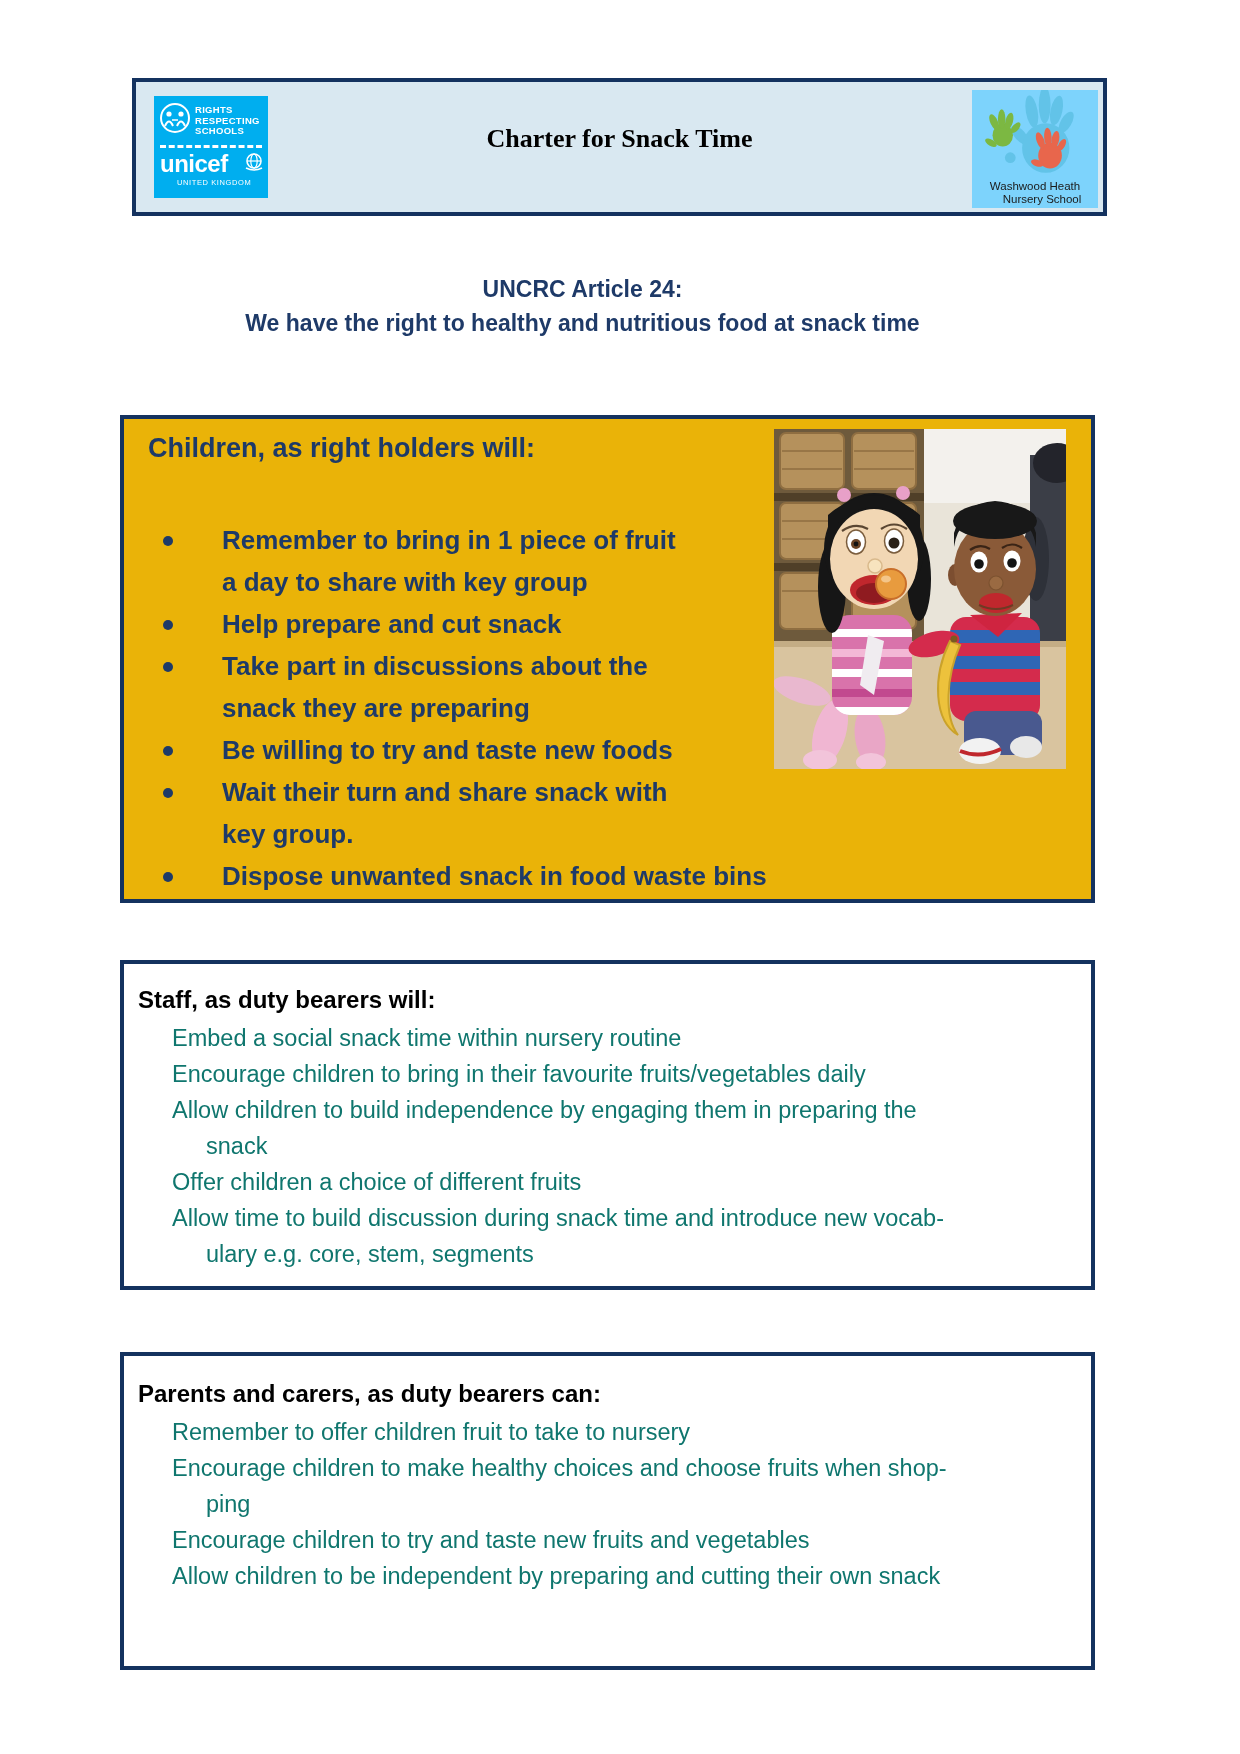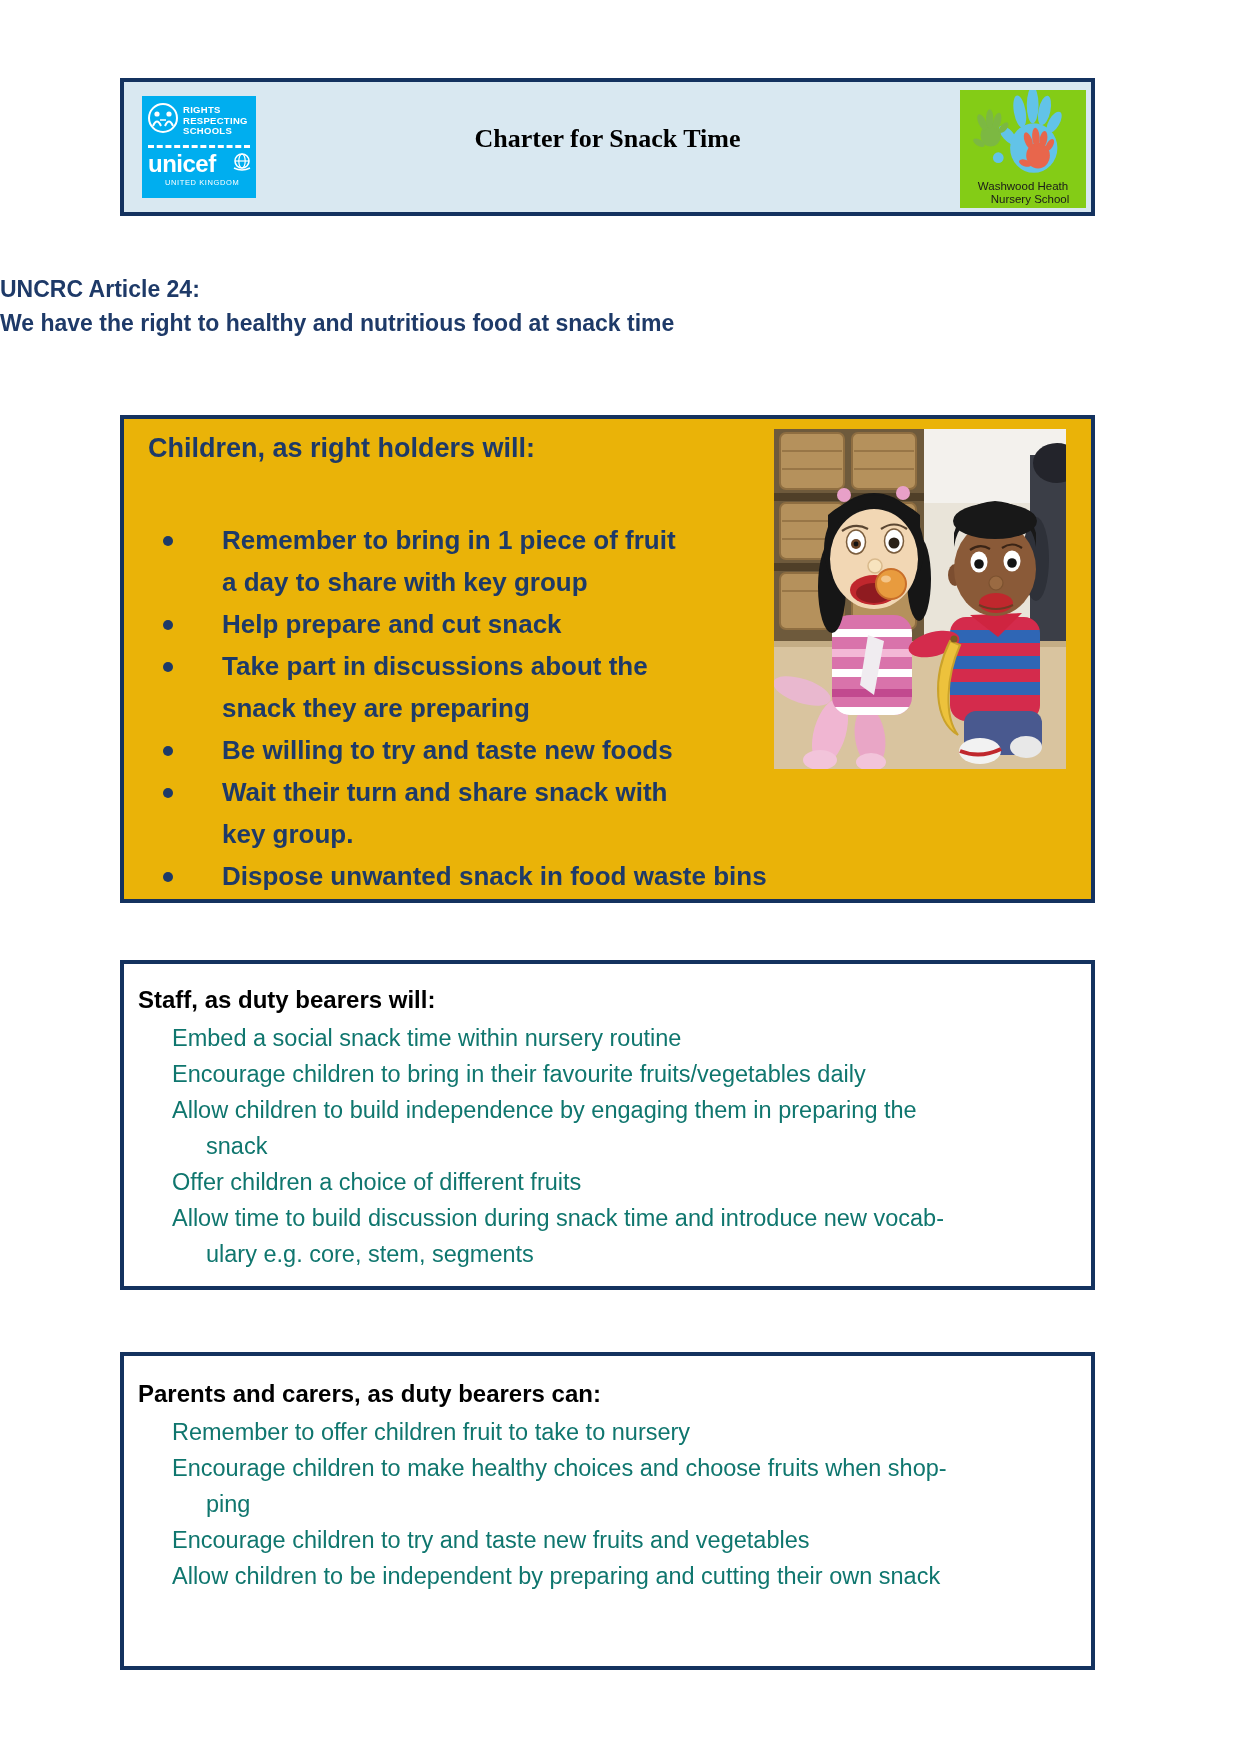--- a/index.html
+++ b/index.html
@@ -3,45 +3,45 @@
 <meta charset="utf-8">
 <style>
   html,body { margin:0; padding:0; background:#ffffff; }
   .page {
     position:relative; width:1240px; height:1754px; background:#ffffff;
     font-family:"Liberation Sans", sans-serif; overflow:hidden;
   }
   .box { position:absolute; border:4px solid #14325F; box-sizing:border-box; }
 
   
-  .header { left:120px; top:78px; width:975px; height:138px; background:#D9E8F1; }
+  .header { left:132px; top:78px; width:975px; height:138px; background:#D9E8F1; }
   .doc-title {
     position:absolute; left:0; right:0; top:42px; text-align:center;
     font-family:"Liberation Serif", serif; font-weight:bold; font-size:26px; color:#000;
   }
   .unicef-logo {
     position:absolute; left:18px; top:14px; width:114px; height:102px;
     background:#00AEEF; color:#fff; padding:5px 4px; box-sizing:border-box;
   }
   .u-row1 { display:flex; align-items:center; gap:3px; }
   .u-rights { font-size:9.5px; font-weight:bold; line-height:10.5px; letter-spacing:0.3px; }
   .u-dashes { border-top:3px dashed #fff; margin:4px 2px 3px 2px; }
   .u-row2 { display:flex; align-items:center; gap:15px; padding-left:2px; }
   .u-brand { font-size:24px; font-weight:bold; letter-spacing:-0.5px; line-height:24px; }
   .u-region { font-size:7.5px; letter-spacing:0.6px; padding-left:3px; margin-top:1px;margin-left:16px; }
   .school-logo {
-    position:absolute; right:5px; top:8px; width:126px; height:118px; background:#84cc16;
+    position:absolute; right:5px; top:8px; width:126px; height:118px; background:#7dd3fc;
     display:flex; flex-direction:column; align-items:center; justify-content:flex-start;
   }
   .school-caption { font-size:11.5px; line-height:13px; color:#1a1a1a; text-align:center; width:100%; }
   .school-caption .l2 { padding-left:14px; }
 
   
   .subtitle {
-    position:absolute; left:0; top:272px; width:1165px; 
+    position:absolute; left:0; top:272px; width:1165px; text-align:center;
     color:#1E3A68; font-weight:bold; font-size:23px; line-height:34px;
   }
 
   
   .children { left:120px; top:415px; width:975px; height:488px; background:#eab308; }
   .c-title { position:absolute; left:24px; top:14px; font-size:27px; font-weight:bold; color:#1E3A68; }
   .c-list { position:absolute; left:0; top:100px; width:660px; }
   .c-item { position:relative; }
   .c-line {
     padding-left:98px; font-size:26px; font-weight:bold; color:#1E3A68;

